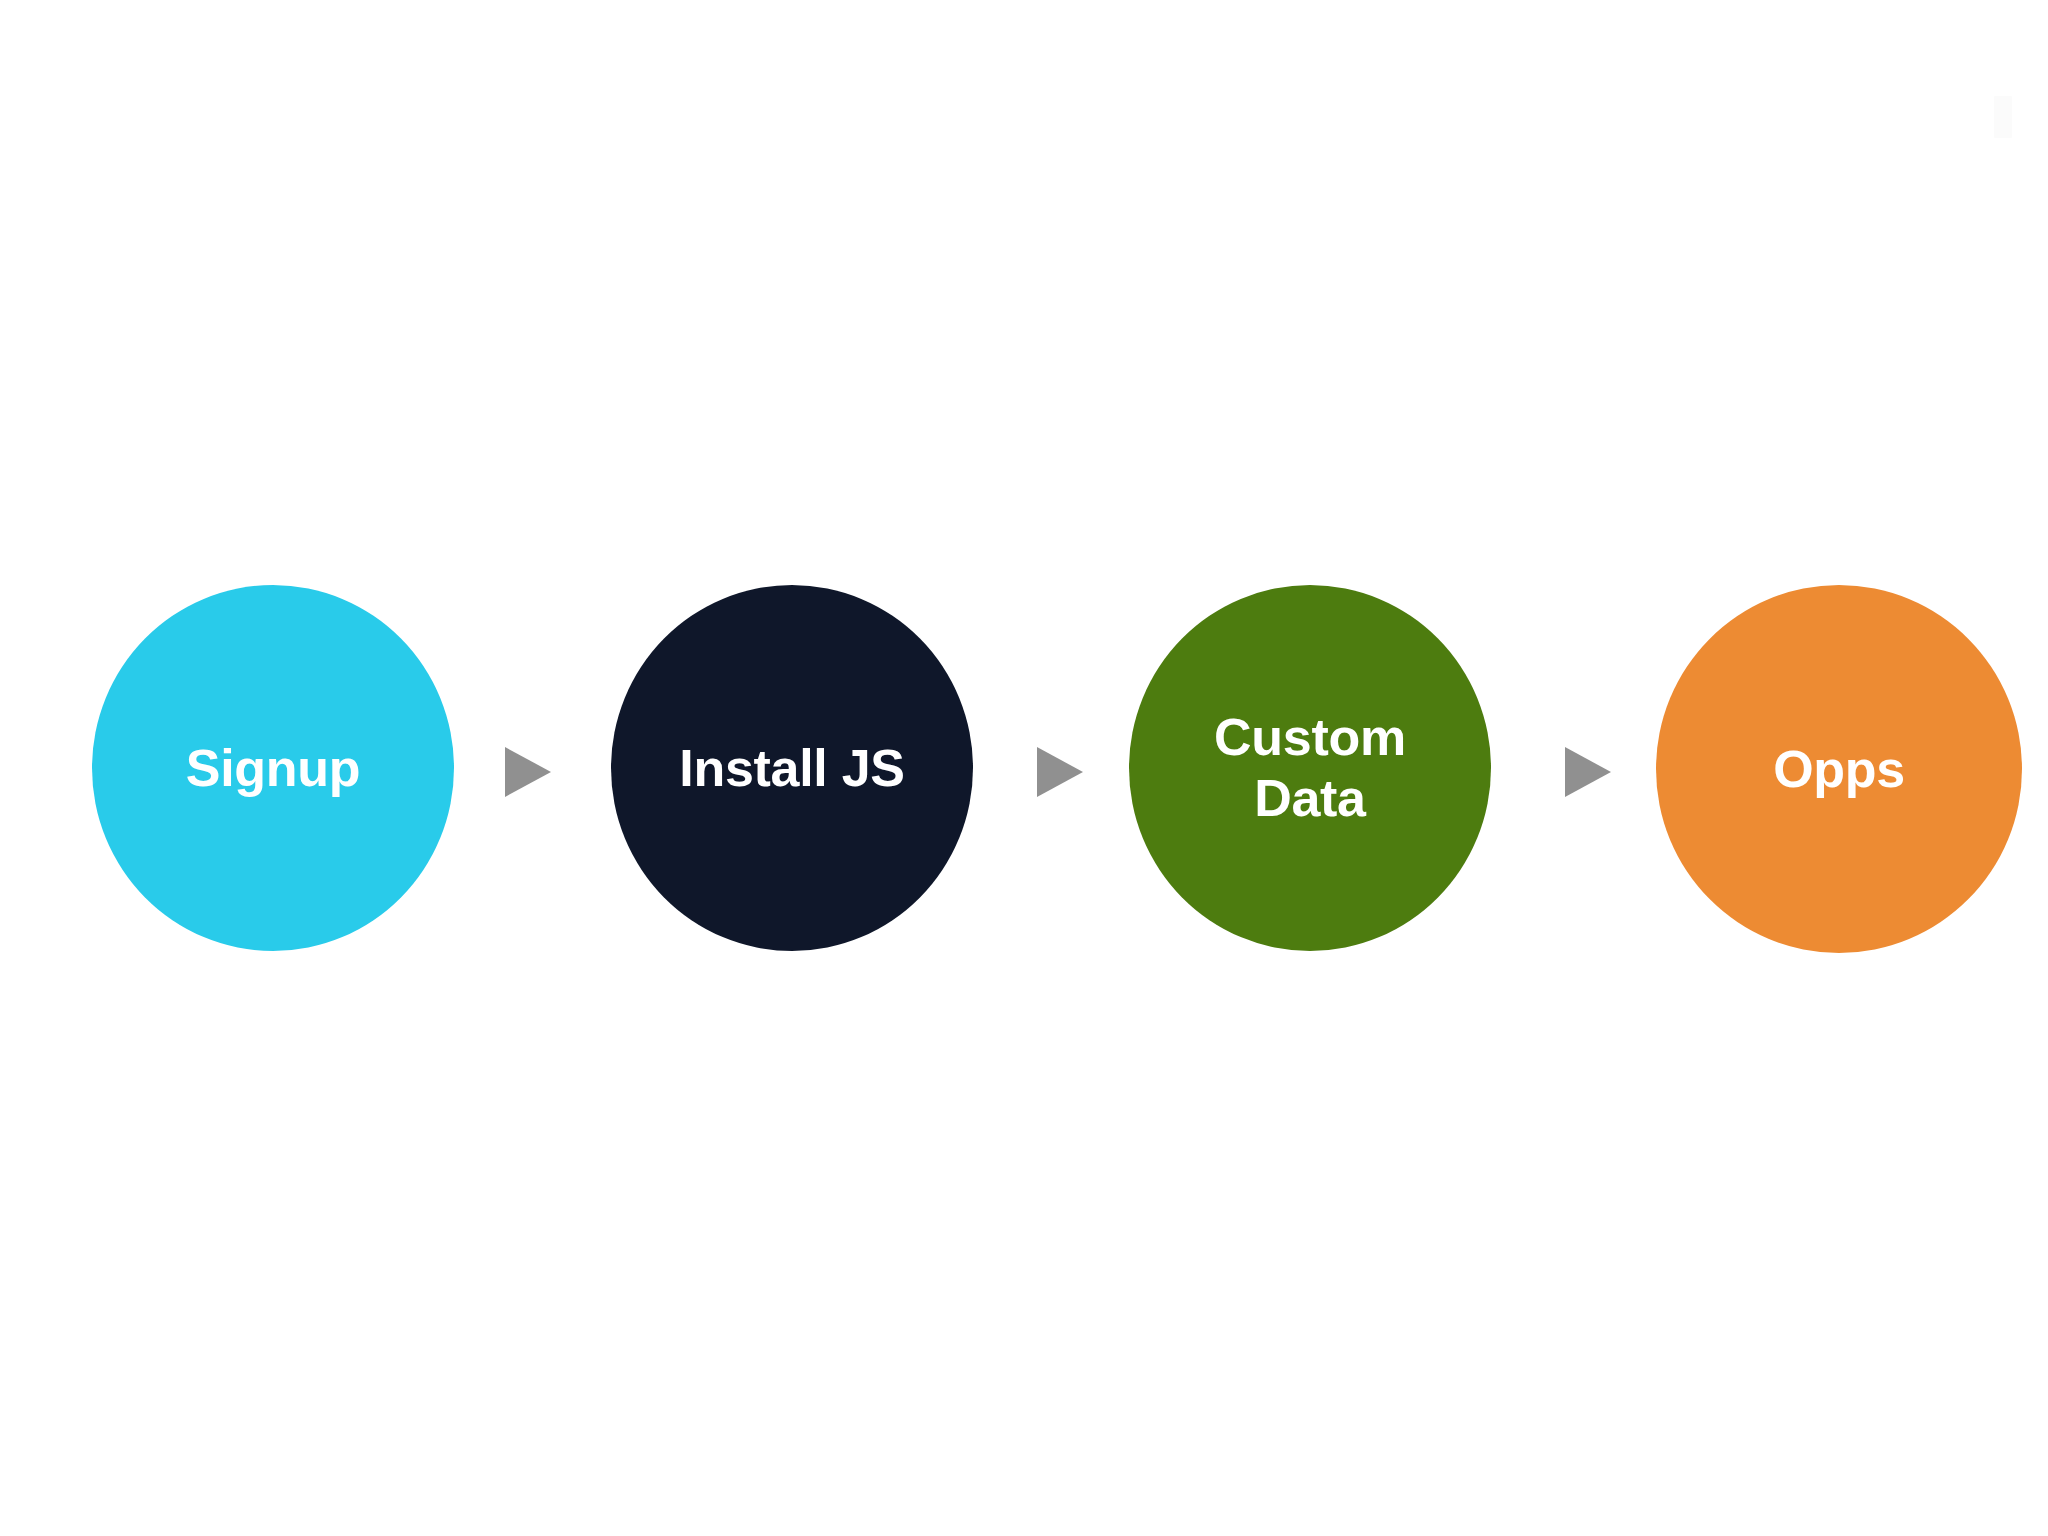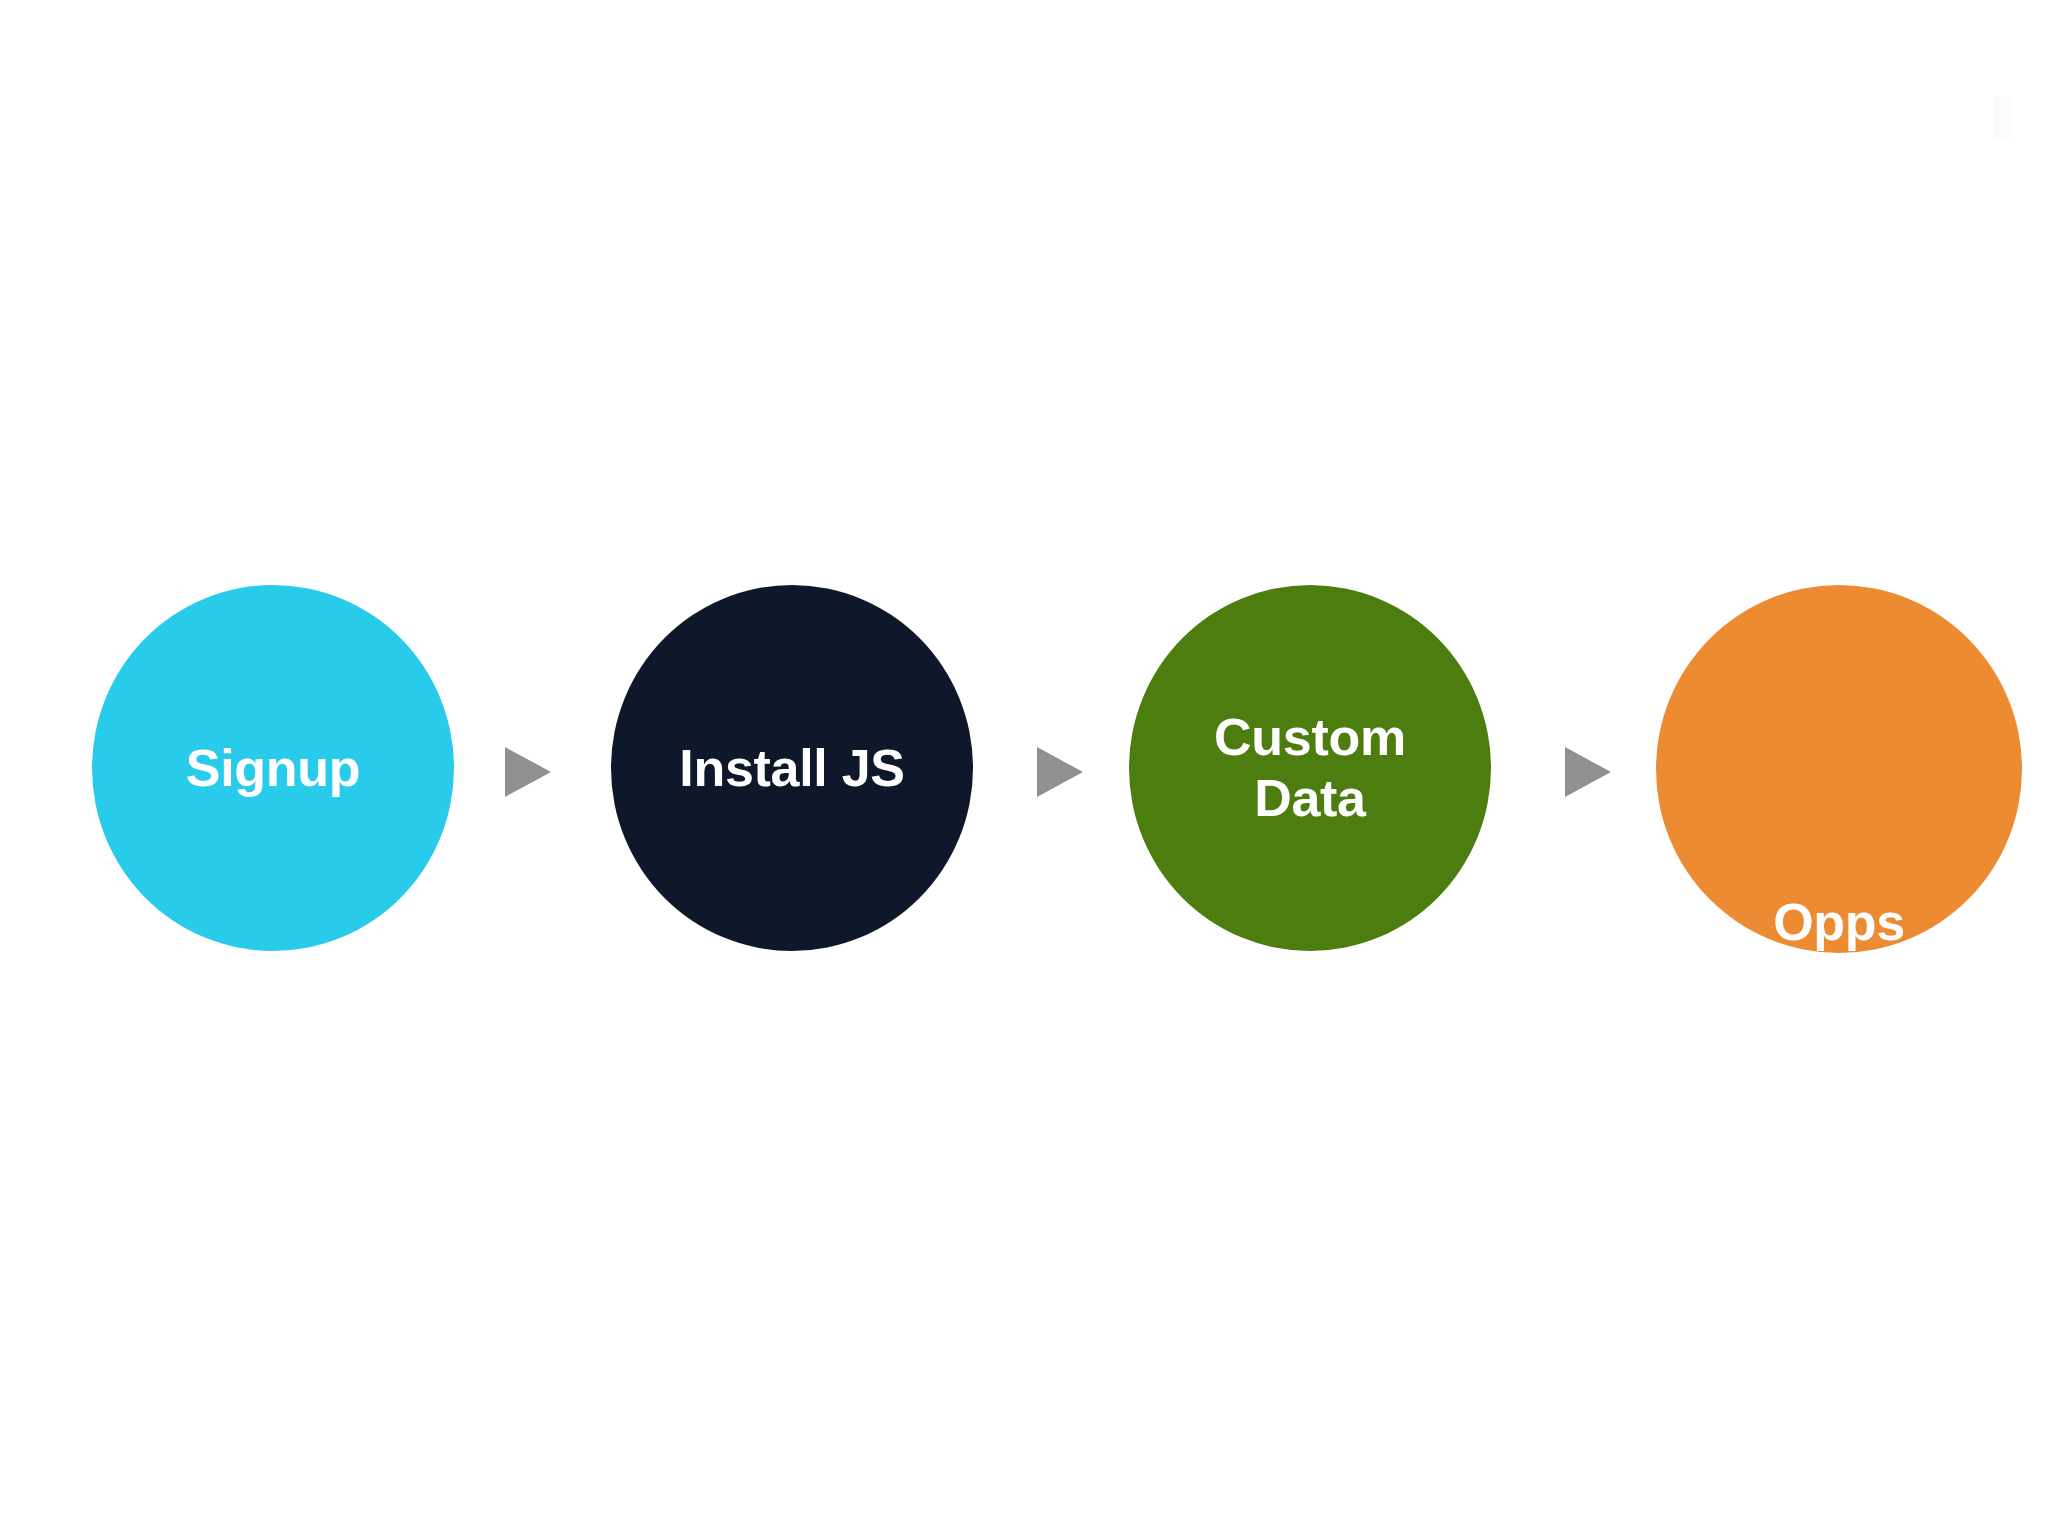--- a/index.html
+++ b/index.html
@@ -66,21 +66,21 @@
     text-align: center;
     letter-spacing: -0.3px;
     padding: 0 20px;
     white-space: pre-line;
     user-select: none;
   }
 
   .node-1 { left: 64px;   background: #29cbea; }
   .node-2 { left: 583px;  background: #29cbea; }
   .node-3 { left: 1101px; background: #29cbea; }
-  .node-4 { left: 1628px; background: #ed8b33; width: 366px; height: 368px; align-items: flex-end; }
+  .node-4 { left: 1628px; background: #ed8b33; width: 366px; height: 368px; }
 
   
   .connector {
     position: absolute;
     top: 162px;
     width: 46px;
     height: 50px;
     display: block;
   }
   .connector-1 { left: 477px; }

